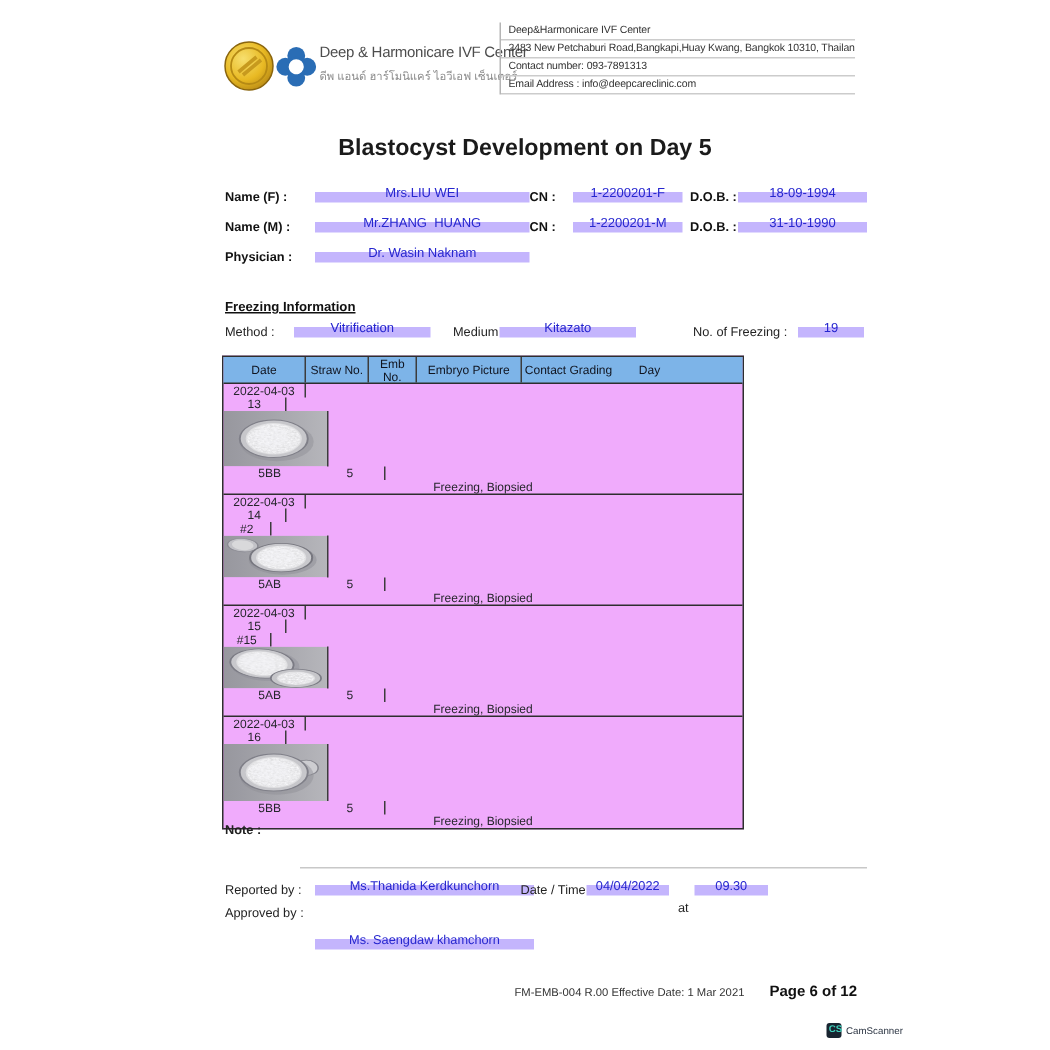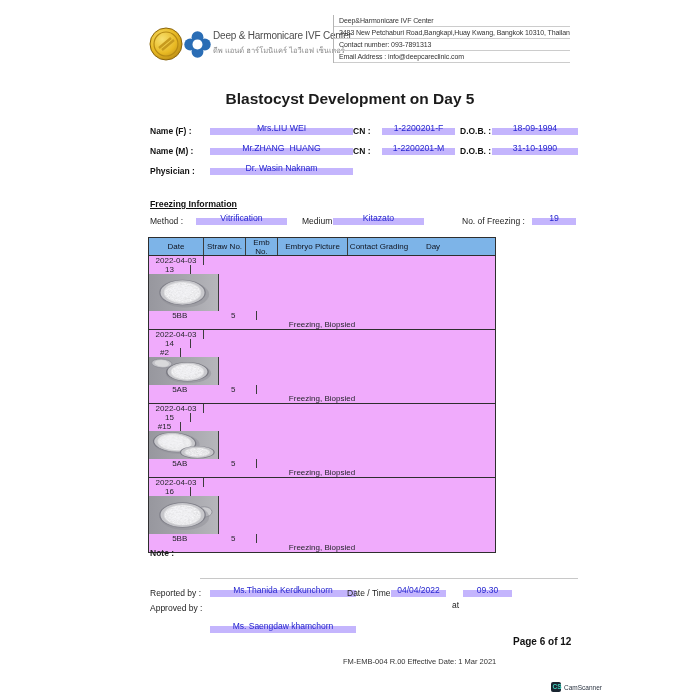--- a/index.html
+++ b/index.html
@@ -51,21 +51,21 @@
   .gd-grading { width:62px; display:flex; align-items:center; justify-content:center; }
   .gd-day     { width:46px; display:flex; align-items:center; justify-content:center; }
   .c-pic svg { display:block; width:100%; height:100%; }
 
   
   .note-underline { position:absolute; left:200px; top:567px; width:378px; border-bottom:1px solid #c8c8c8; height:12px; }
   .sig-fld { font-size:8.5px; }
 
   
   .footer-form { position:absolute; left:343px; top:657px; font-size:7.5px; color:#333; }
-  .footer-page { position:absolute; left:513px; top:636px; font-size:10px; font-weight:bold; color:#111; }
+  .footer-page { position:absolute; left:513px; top:656px; font-size:10px; font-weight:bold; color:#111; }
   .cam-mark { position:absolute; left:551px; top:682px; display:flex; align-items:center; }
   .cam-icon { width:10px; height:10px; border-radius:2px; background:#182430; position:relative; }
   .cam-icon span { position:absolute; left:1.5px; top:0.5px; font-size:6.5px; font-weight:bold; color:#3fd0bb; }
   .cam-text { margin-left:3px; font-size:6.5px; color:#2b3442; }
 </style>
 </head>
 <body>
 
 <div id="page">
 

